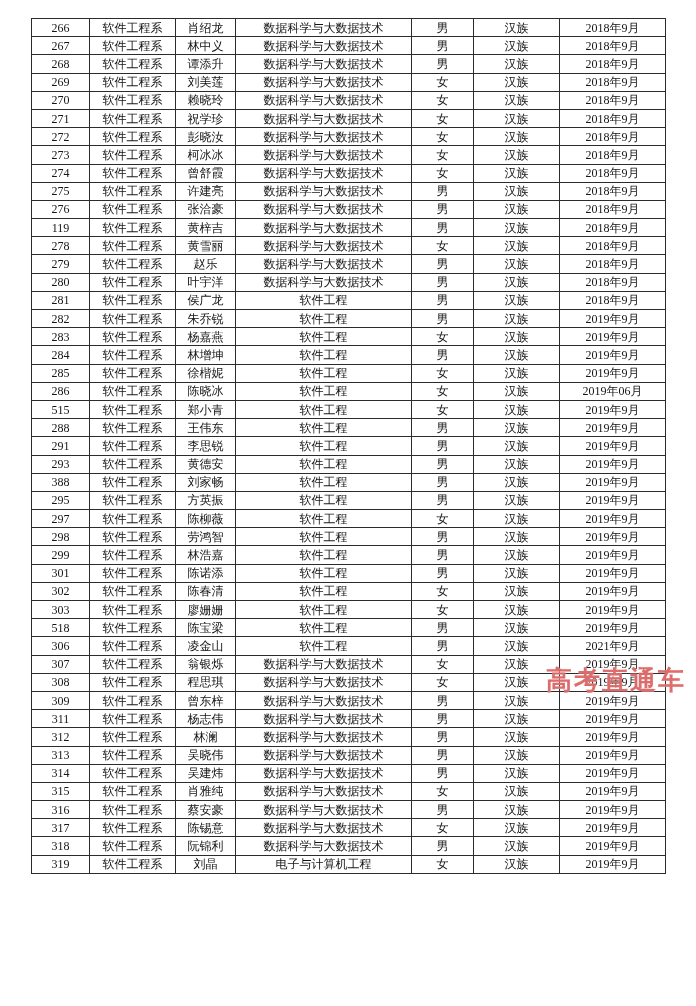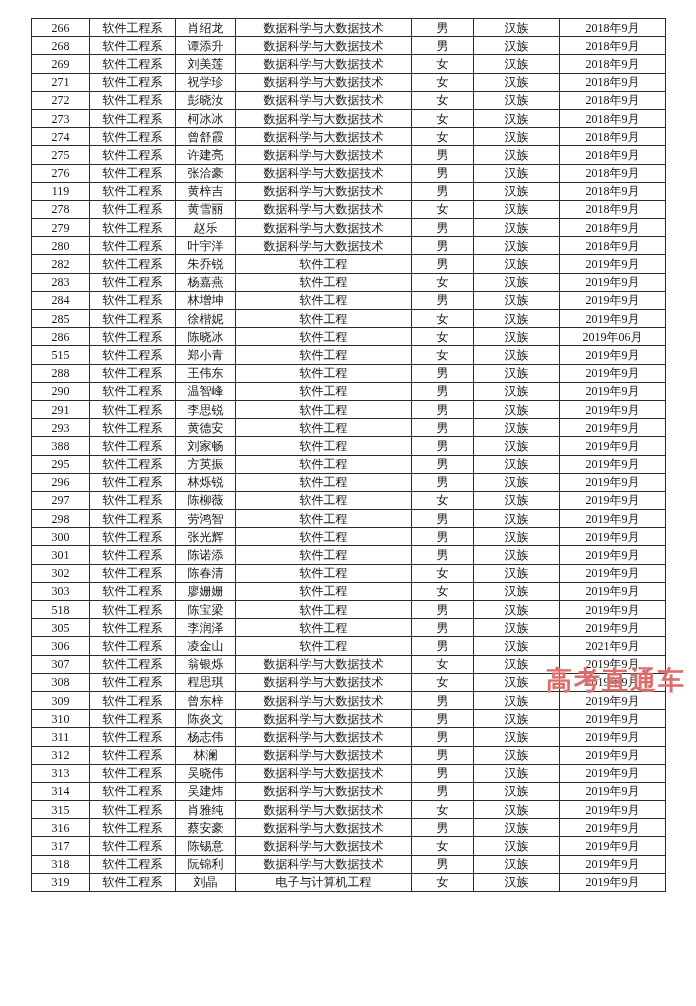--- a/index.html
+++ b/index.html
@@ -78,38 +78,56 @@
         <tr>
           <td>266</td>
           <td>软件工程系</td>
           <td>肖绍龙</td>
           <td>数据科学与大数据技术</td>
           <td>男</td>
           <td>汉族</td>
           <td>2018年9月</td>
         </tr>
         <tr>
+          <td>267</td>
+          <td>软件工程系</td>
+          <td>林中义</td>
+          <td>数据科学与大数据技术</td>
+          <td>男</td>
+          <td>汉族</td>
+          <td>2018年9月</td>
+        </tr>
+        <tr>
           <td>268</td>
           <td>软件工程系</td>
           <td>谭添升</td>
           <td>数据科学与大数据技术</td>
           <td>男</td>
           <td>汉族</td>
           <td>2018年9月</td>
         </tr>
         <tr>
           <td>269</td>
           <td>软件工程系</td>
           <td>刘美莲</td>
           <td>数据科学与大数据技术</td>
           <td>女</td>
           <td>汉族</td>
           <td>2018年9月</td>
         </tr>
         <tr>
+          <td>270</td>
+          <td>软件工程系</td>
+          <td>赖晓玲</td>
+          <td>数据科学与大数据技术</td>
+          <td>女</td>
+          <td>汉族</td>
+          <td>2018年9月</td>
+        </tr>
+        <tr>
           <td>271</td>
           <td>软件工程系</td>
           <td>祝学珍</td>
           <td>数据科学与大数据技术</td>
           <td>女</td>
           <td>汉族</td>
           <td>2018年9月</td>
         </tr>
         <tr>
           <td>272</td>
@@ -186,20 +204,29 @@
         <tr>
           <td>280</td>
           <td>软件工程系</td>
           <td>叶宇洋</td>
           <td>数据科学与大数据技术</td>
           <td>男</td>
           <td>汉族</td>
           <td>2018年9月</td>
         </tr>
         <tr>
+          <td>281</td>
+          <td>软件工程系</td>
+          <td>侯广龙</td>
+          <td>软件工程</td>
+          <td>男</td>
+          <td>汉族</td>
+          <td>2018年9月</td>
+        </tr>
+        <tr>
           <td>282</td>
           <td>软件工程系</td>
           <td>朱乔锐</td>
           <td>软件工程</td>
           <td>男</td>
           <td>汉族</td>
           <td>2019年9月</td>
         </tr>
         <tr>
           <td>283</td>
@@ -249,29 +276,20 @@
         <tr>
           <td>288</td>
           <td>软件工程系</td>
           <td>王伟东</td>
           <td>软件工程</td>
           <td>男</td>
           <td>汉族</td>
           <td>2019年9月</td>
         </tr>
         <tr>
-          <td>290</td>
-          <td>软件工程系</td>
-          <td>温智峰</td>
-          <td>软件工程</td>
-          <td>男</td>
-          <td>汉族</td>
-          <td>2019年9月</td>
-        </tr>
-        <tr>
           <td>291</td>
           <td>软件工程系</td>
           <td>李思锐</td>
           <td>软件工程</td>
           <td>男</td>
           <td>汉族</td>
           <td>2019年9月</td>
         </tr>
         <tr>
           <td>293</td>
@@ -294,50 +312,41 @@
         <tr>
           <td>295</td>
           <td>软件工程系</td>
           <td>方英振</td>
           <td>软件工程</td>
           <td>男</td>
           <td>汉族</td>
           <td>2019年9月</td>
         </tr>
         <tr>
-          <td>296</td>
-          <td>软件工程系</td>
-          <td>林烁锐</td>
-          <td>软件工程</td>
-          <td>男</td>
-          <td>汉族</td>
-          <td>2019年9月</td>
-        </tr>
-        <tr>
           <td>297</td>
           <td>软件工程系</td>
           <td>陈柳薇</td>
           <td>软件工程</td>
           <td>女</td>
           <td>汉族</td>
           <td>2019年9月</td>
         </tr>
         <tr>
           <td>298</td>
           <td>软件工程系</td>
           <td>劳鸿智</td>
           <td>软件工程</td>
           <td>男</td>
           <td>汉族</td>
           <td>2019年9月</td>
         </tr>
         <tr>
-          <td>300</td>
-          <td>软件工程系</td>
-          <td>张光辉</td>
+          <td>299</td>
+          <td>软件工程系</td>
+          <td>林浩嘉</td>
           <td>软件工程</td>
           <td>男</td>
           <td>汉族</td>
           <td>2019年9月</td>
         </tr>
         <tr>
           <td>301</td>
           <td>软件工程系</td>
           <td>陈诺添</td>
           <td>软件工程</td>
@@ -366,29 +375,20 @@
         <tr>
           <td>518</td>
           <td>软件工程系</td>
           <td>陈宝梁</td>
           <td>软件工程</td>
           <td>男</td>
           <td>汉族</td>
           <td>2019年9月</td>
         </tr>
         <tr>
-          <td>305</td>
-          <td>软件工程系</td>
-          <td>李润泽</td>
-          <td>软件工程</td>
-          <td>男</td>
-          <td>汉族</td>
-          <td>2019年9月</td>
-        </tr>
-        <tr>
           <td>306</td>
           <td>软件工程系</td>
           <td>凌金山</td>
           <td>软件工程</td>
           <td>男</td>
           <td>汉族</td>
           <td>2021年9月</td>
         </tr>
         <tr>
           <td>307</td>
@@ -405,29 +405,20 @@
           <td>程思琪</td>
           <td>数据科学与大数据技术</td>
           <td>女</td>
           <td>汉族</td>
           <td>2019年9月</td>
         </tr>
         <tr>
           <td>309</td>
           <td>软件工程系</td>
           <td>曾东梓</td>
-          <td>数据科学与大数据技术</td>
-          <td>男</td>
-          <td>汉族</td>
-          <td>2019年9月</td>
-        </tr>
-        <tr>
-          <td>310</td>
-          <td>软件工程系</td>
-          <td>陈炎文</td>
           <td>数据科学与大数据技术</td>
           <td>男</td>
           <td>汉族</td>
           <td>2019年9月</td>
         </tr>
         <tr>
           <td>311</td>
           <td>软件工程系</td>
           <td>杨志伟</td>
           <td>数据科学与大数据技术</td>

